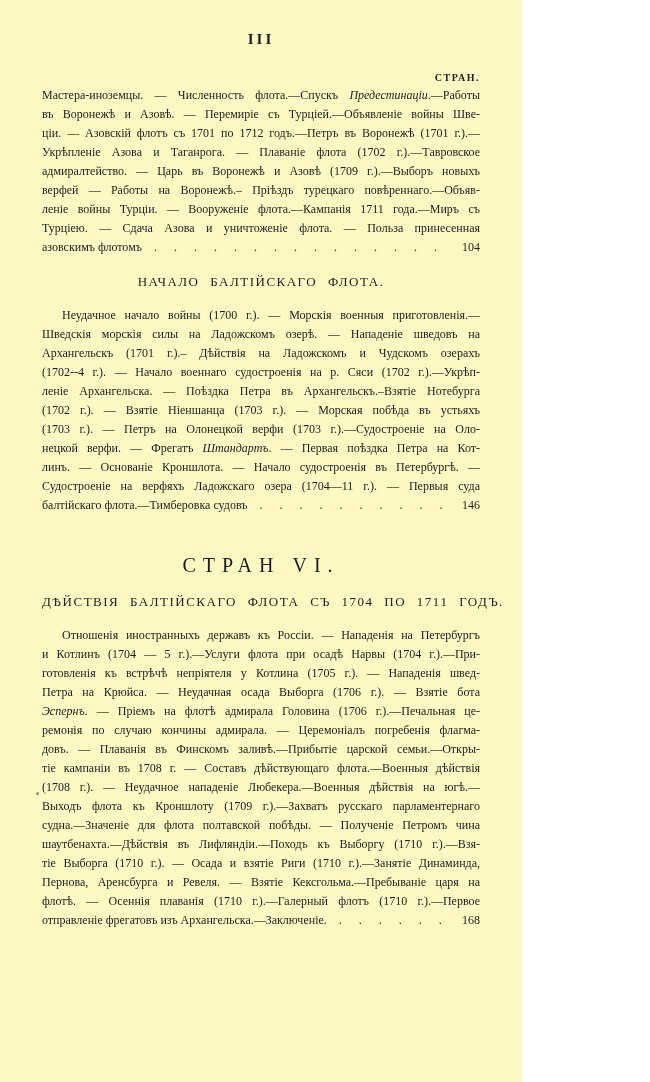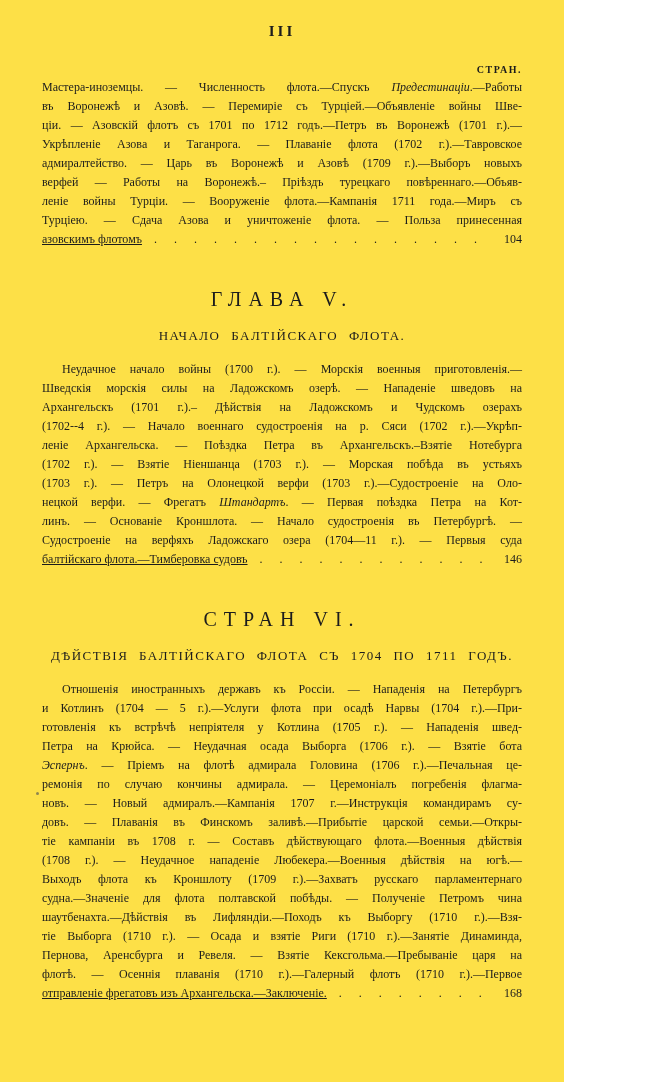--- a/index.html
+++ b/index.html
@@ -1,23 +1,23 @@
 <!DOCTYPE html>
 <html><head>
 <meta charset="utf-8">
 <style>
   html,body{margin:0;padding:0;background:#ffffff;}
   .page{
     position:relative;
-    width:564px;height:1082px;
+    width:522px;height:1082px;
     box-sizing:border-box;
-    background:#fde047;
+    background:#fef9c3;
     color:#1c1c1c;
     font-family:"Liberation Serif","DejaVu Serif",serif;
-    padding:22px 42px 0 42px;
+    padding:30px 42px 0 42px;
     overflow:hidden;
   }
   .folio{
     text-align:center;
     font-weight:bold;
     font-size:15px;
     letter-spacing:3px;
     line-height:19px;
   }
   .col-header{
@@ -56,21 +56,21 @@
     text-align-last:justify;
     min-height:19px;
   }
   .toc-line.indent{padding-left:20px;}
   .toc-line em{font-style:italic;}
   .toc-lastline{
     display:flex;
     align-items:baseline;
     height:19px;
   }
-  .toc-lastline .tail{white-space:nowrap;text-decoration:underline;}
+  .toc-lastline .tail{white-space:nowrap;}
   .dots{
     flex:1;
     overflow:hidden;
     white-space:nowrap;
     letter-spacing:17px;
     margin-left:12px;
   }
   .pageno{margin-left:12px;}
   .speck{
     position:absolute;
@@ -100,21 +100,20 @@
           <div class="toc-line"><span>леніе войны Турціи. — Вооруженіе флота.—Кампанія 1711 года.—Миръ съ</span></div>
           <div class="toc-line"><span>Турціею. — Сдача Азова и уничтоженіе флота. — Польза принесенная</span></div>
           <div class="toc-lastline">
             <span class="tail">азовскимъ флотомъ</span>
             <span class="dots">........................................</span>
             <span class="pageno">104</span>
           </div>
         </div>
       </section>
       <section class="toc-entry">
-        <div class="chapter-heading">ГЛАВА V.</div>
         <div class="chapter-subtitle">НАЧАЛО БАЛТІЙСКАГО ФЛОТА.</div>
         <div class="toc-body">
           <div class="toc-line indent"><span>Неудачное начало войны (1700 г.). — Морскія военныя приготовленія.—</span></div>
           <div class="toc-line"><span>Шведскія морскія силы на Ладожскомъ озерѣ. — Нападеніе шведовъ на</span></div>
           <div class="toc-line"><span>Архангельскъ (1701 г.).– Дѣйствія на Ладожскомъ и Чудскомъ озерахъ</span></div>
           <div class="toc-line"><span>(1702--4 г.). — Начало военнаго судостроенія на р. Сяси (1702 г.).—Укрѣп-</span></div>
           <div class="toc-line"><span>леніе Архангельска. — Поѣздка Петра въ Архангельскъ.–Взятіе Нотебурга</span></div>
           <div class="toc-line"><span>(1702 г.). — Взятіе Ніеншанца (1703 г.). — Морская побѣда въ устьяхъ</span></div>
           <div class="toc-line"><span>(1703 г.). — Петръ на Олонецкой верфи (1703 г.).—Судостроеніе на Оло-</span></div>
           <div class="toc-line"><span>нецкой верфи. — Фрегатъ </span><em>Штандартъ</em><span>. — Первая поѣздка Петра на Кот-</span></div>
@@ -130,21 +129,20 @@
       <section class="toc-entry">
         <div class="chapter-heading">СТРАН VI.</div>
         <div class="chapter-subtitle">ДѢЙСТВІЯ БАЛТІЙСКАГО ФЛОТА СЪ 1704 ПО 1711 ГОДЪ.</div>
         <div class="toc-body">
           <div class="toc-line indent"><span>Отношенія иностранныхъ державъ къ Россіи. — Нападенія на Петербургъ</span></div>
           <div class="toc-line"><span>и Котлинъ (1704 — 5 г.).—Услуги флота при осадѣ Нарвы (1704 г.).—При-</span></div>
           <div class="toc-line"><span>готовленія къ встрѣчѣ непріятеля у Котлина (1705 г.). — Нападенія швед-</span></div>
           <div class="toc-line"><span>Петра на Крюйса. — Неудачная осада Выборга (1706 г.). — Взятіе бота</span></div>
           <div class="toc-line"><em>Эспернъ</em><span>. — Пріемъ на флотѣ адмирала Головина (1706 г.).—Печальная це-</span></div>
           <div class="toc-line"><span>ремонія по случаю кончины адмирала. — Церемоніалъ погребенія флагма-</span></div>
-          <div class="toc-line"><span>новъ. — Новый адмиралъ.—Кампанія 1707 г.—Инструкція командирамъ су-</span></div>
           <div class="toc-line"><span>довъ. — Плаванія въ Финскомъ заливѣ.—Прибытіе царской семьи.—Откры-</span></div>
           <div class="toc-line"><span>тіе кампаніи въ 1708 г. — Составъ дѣйствующаго флота.—Военныя дѣйствія</span></div>
           <div class="toc-line"><span>(1708 г.). — Неудачное нападеніе Любекера.—Военныя дѣйствія на югѣ.—</span></div>
           <div class="toc-line"><span>Выходъ флота къ Кроншлоту (1709 г.).—Захватъ русскаго парламентернаго</span></div>
           <div class="toc-line"><span>судна.—Значеніе для флота полтавской побѣды. — Полученіе Петромъ чина</span></div>
           <div class="toc-line"><span>шаутбенахта.—Дѣйствія въ Лифляндіи.—Походъ къ Выборгу (1710 г.).—Взя-</span></div>
           <div class="toc-line"><span>тіе Выборга (1710 г.). — Осада и взятіе Риги (1710 г.).—Занятіе Динаминда,</span></div>
           <div class="toc-line"><span>Пернова, Аренсбурга и Ревеля. — Взятіе Кексгольма.—Пребываніе царя на</span></div>
           <div class="toc-line"><span>флотѣ. — Осеннія плаванія (1710 г.).—Галерный флотъ (1710 г.).—Первое</span></div>
           <div class="toc-lastline">

